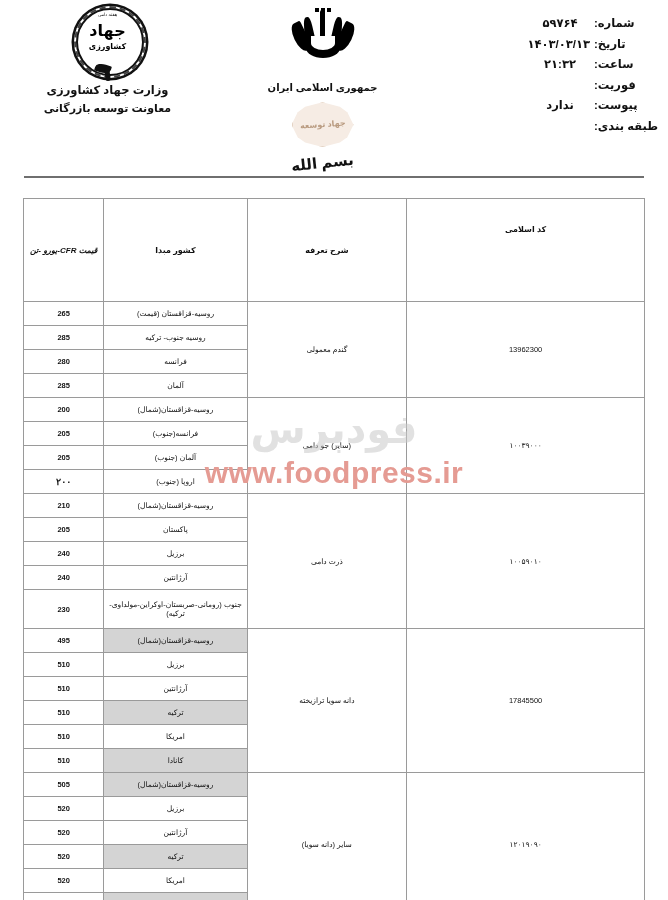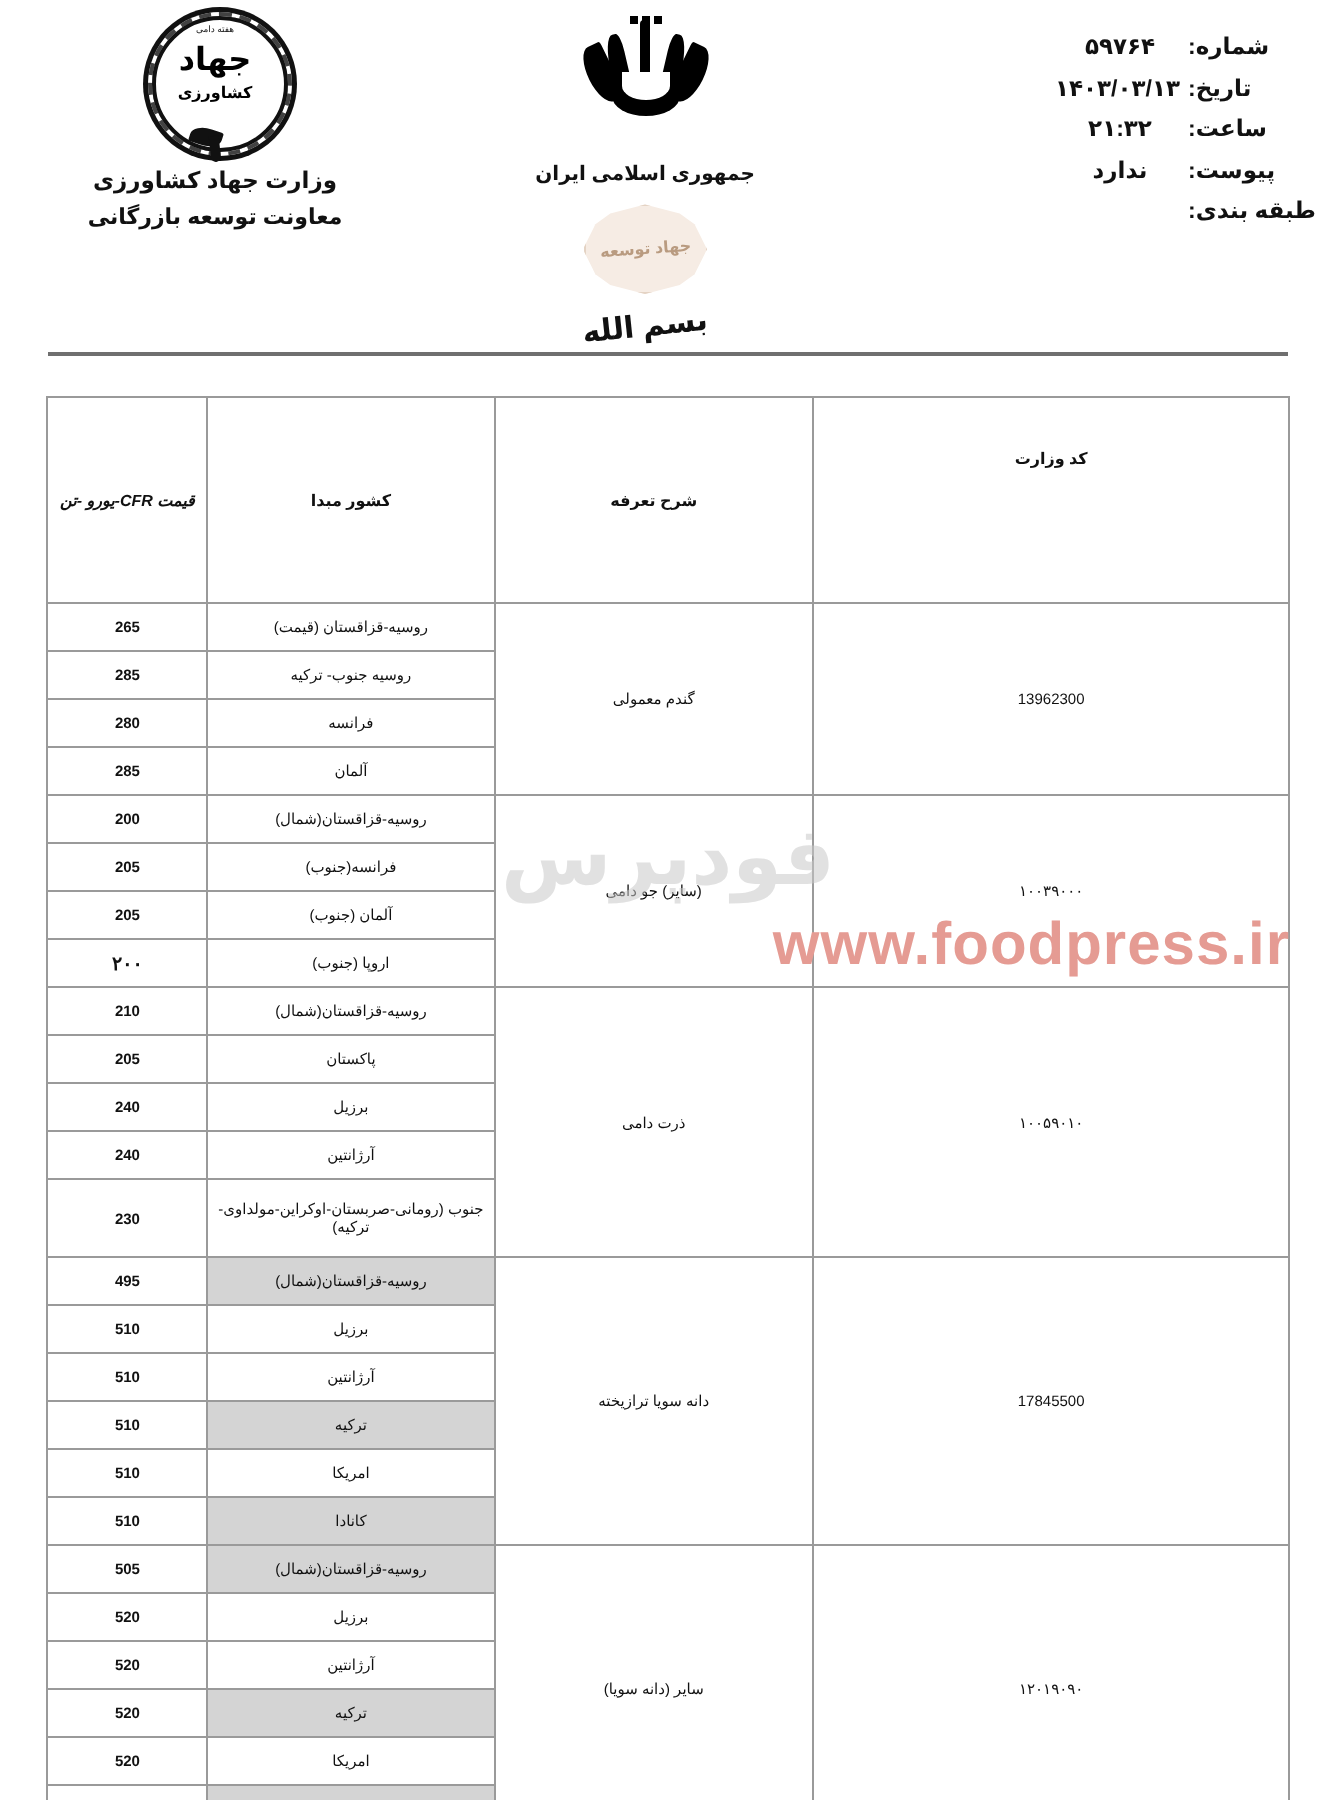--- a/index.html
+++ b/index.html
@@ -171,20 +171,24 @@
         </div>
         <div class="meta-row">
           <div class="meta-label">تاریخ:</div>
           <div class="meta-value">۱۴۰۳/۰۳/۱۳</div>
         </div>
         <div class="meta-row">
           <div class="meta-label">ساعت:</div>
           <div class="meta-value">۲۱:۳۲</div>
         </div>
         <div class="meta-row">
+          <div class="meta-label">فوریت:</div>
+          <div class="meta-value"></div>
+        </div>
+        <div class="meta-row">
           <div class="meta-label">پیوست:</div>
           <div class="meta-value">ندارد</div>
         </div>
         <div class="meta-row">
           <div class="meta-label">طبقه بندی:</div>
           <div class="meta-value"></div>
         </div>
       </div>
     </div>
   </div>
@@ -194,21 +198,21 @@
   <div class="tbl-wrap">
     <table class="grid">
       <colgroup>
         <col class="c-code">
           <col class="c-desc">
           <col class="c-origin">
           <col class="c-price">
       </colgroup>
       <thead>
         <tr>
-          <th class="h-code">کد وزارت</th>
+          <th class="h-code">کد اسلامی</th>
           <th class="h-desc">شرح تعرفه</th>
           <th class="h-origin">کشور مبدا</th>
           <th class="h-price">قیمت CFR-یورو -تن</th>
         </tr>
       </thead>
       <tbody id="tbody">
           <tr>
             <td class="code" rowspan="4">13962300</td>
             <td class="desc" rowspan="4">گندم معمولی</td>
             <td class="origin">روسیه-قزاقستان (قیمت)</td>
@@ -315,16 +319,16 @@
             <td class="price">520</td>
           </tr>
           <tr>
             <td class="origin shaded">کانادا</td>
             <td class="price">520</td>
           </tr>
         </tbody>
     </table>
 
     <div class="wm wm-fa">فودپرس</div>
-    <div class="wm wm-url" style="color: rgb(229, 155, 147); text-align: right;">www.foodpress.ir</div>
+    <div class="wm wm-url" style="color: rgb(229, 155, 147);">www.foodpress.ir</div>
   </div>
 
 </div>
 
 </body></html>

